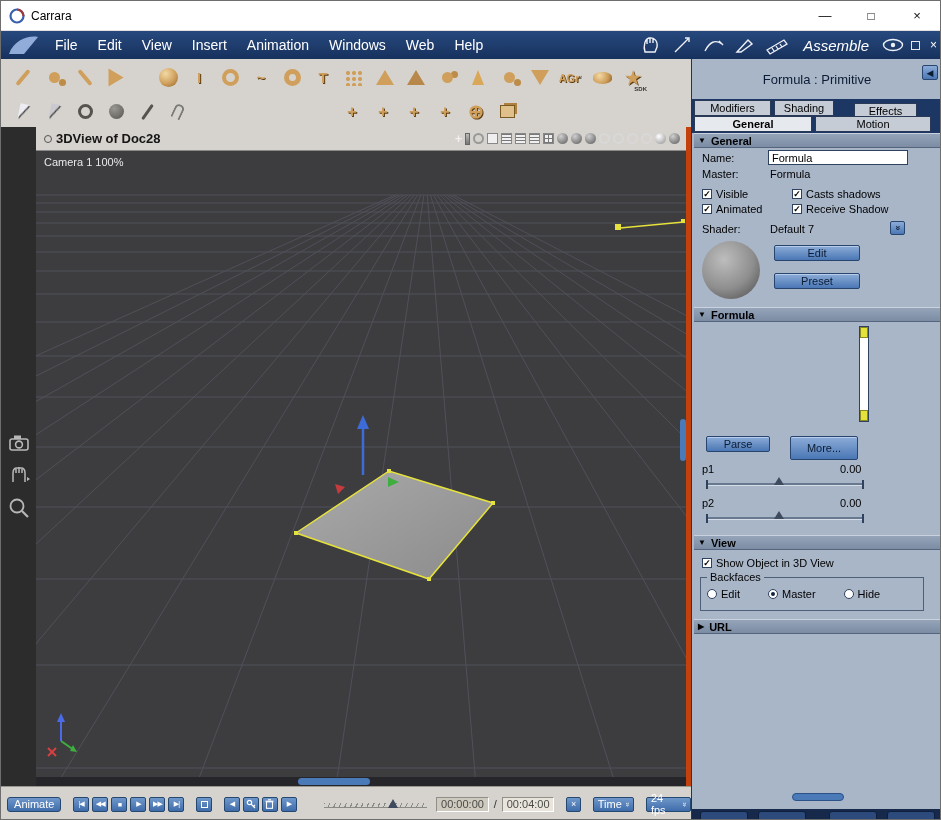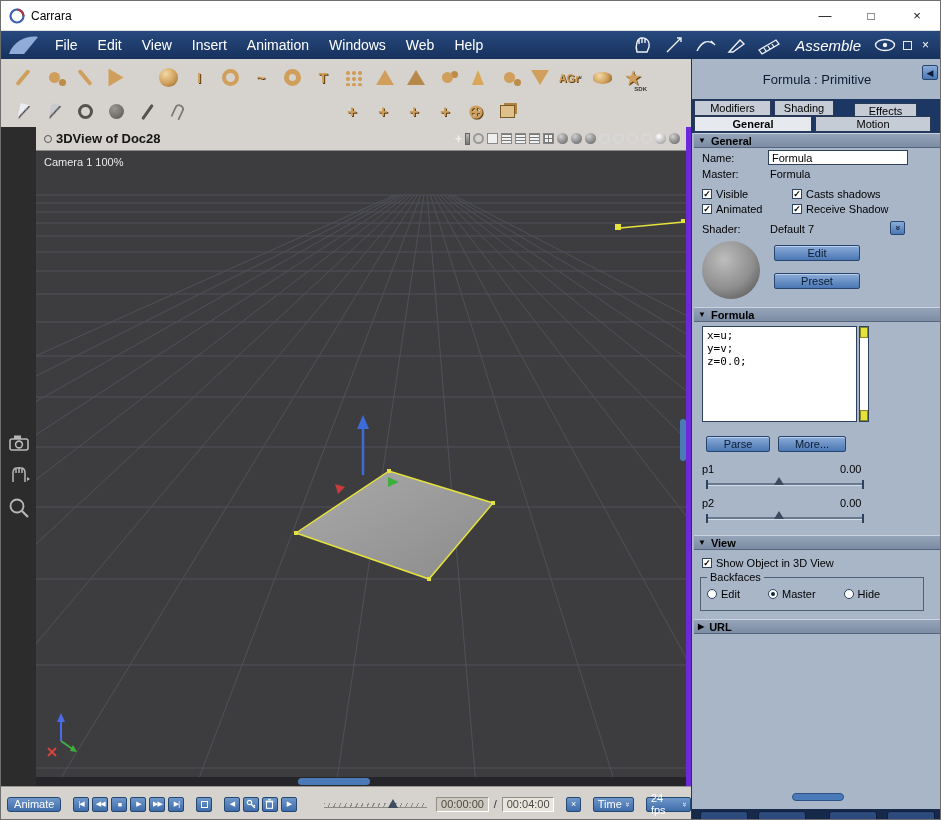--- a/index.html
+++ b/index.html
@@ -1,31 +1,31 @@
 <!DOCTYPE html>
 <html><head>
 <meta charset="utf-8">
 <style>
   *{box-sizing:border-box;margin:0;padding:0}
   body{background:#555;font-family:"Liberation Sans",sans-serif}
-  .window{position:relative;width:941px;height:820px;background:#6d28d9;border:1px solid #6e6e6e;overflow:hidden;font-family:"Liberation Sans",sans-serif}
+  .window{position:relative;width:941px;height:820px;background:#c2410c;border:1px solid #6e6e6e;overflow:hidden;font-family:"Liberation Sans",sans-serif}
 
   
   .titlebar{position:absolute;left:0;top:0;width:100%;height:30px;background:#fff;display:flex;align-items:center;border-bottom:1px solid #e0e0e0}
   .titlebar .appicon{width:16px;height:16px;margin-left:8px}
   .titlebar .ttl{font-size:12px;color:#000;margin-left:6px}
   .titlebar .sp{flex:1}
   .winbtn{width:46px;height:29px;display:flex;align-items:center;justify-content:center;font-size:13px;color:#111}
   .winbtn.max{font-size:12px}
 
   
   .menubar{position:absolute;left:0;top:30px;width:100%;height:28px;background:linear-gradient(#27497e,#17315d);display:flex;align-items:center;color:#fff;font-size:14px}
   .mlogo{width:44px;height:28px;display:flex;align-items:center;justify-content:center}
   .mitem{padding:0 10px;height:28px;display:flex;align-items:center}
-  .mright{margin-left:auto;display:flex;align-items:center;gap:7px;padding-right:8px}
+  .mright{margin-left:auto;display:flex;align-items:center;gap:7px;}
   .mright svg{display:block}
   .assemble{font-size:15px;font-style:italic;padding:0 6px}
   .mini-x{font-size:12px;padding:0 3px}
   .mini-box{width:9px;height:9px;border:1px solid #e8e8f0}
 
   
   .toolbar{position:absolute;left:0;top:58px;width:690px;height:68px;background:#d6d3ce}
   .trow{display:flex;align-items:center;padding-left:8px}
   .trow1{height:37px;gap:3px}
   .trow2{height:31px;gap:3px}
@@ -462,31 +462,26 @@
         </div>
 
       <div class="sphere-preview" style="left:10px;top:108px"></div>
       <div class="bluebtn" style="left:82px;top:112px;width:86px;height:16px">Edit</div>
       <div class="bluebtn" style="left:82px;top:140px;width:86px;height:16px">Preset</div>
 
       <div class="sechead" style="top:174px">
         <span class="tri">▼</span>
         <span>Formula</span>
       </div>
-      <div class="codebox" style="left:10px;top:193px;width:155px;height:96px">
-        <div>x=u;</div>
-        <div>y=v;</div>
-        <div>z=0.0;</div>
-      </div>
       <div class="codescroll" style="left:167px;top:193px;height:96px">
         <div class="cs-y" style="top:0"></div>
         <div class="cs-y" style="bottom:0"></div>
       </div>
       <div class="bluebtn" style="left:14px;top:303px;width:64px;height:16px">Parse</div>
-      <div class="bluebtn" style="left:86px;top:303px;width:68px;height:16px">More...</div>
+      <div class="bluebtn" style="left:98px;top:303px;width:68px;height:24px">More...</div>
 
       <span class="plabel" style="left:10px;top:330px">p1</span>
       <span class="pvalue" style="left:148px;top:330px">0.00</span>
       <div class="slider" style="left:14px;top:344px">
         <div class="groove"></div>
           <div class="endbar" style="left:0"></div>
           <div class="endbar" style="right:0"></div>
         <div class="thumb" style="left:68px"></div>
       </div>
       <span class="plabel" style="left:10px;top:364px">p2</span>

